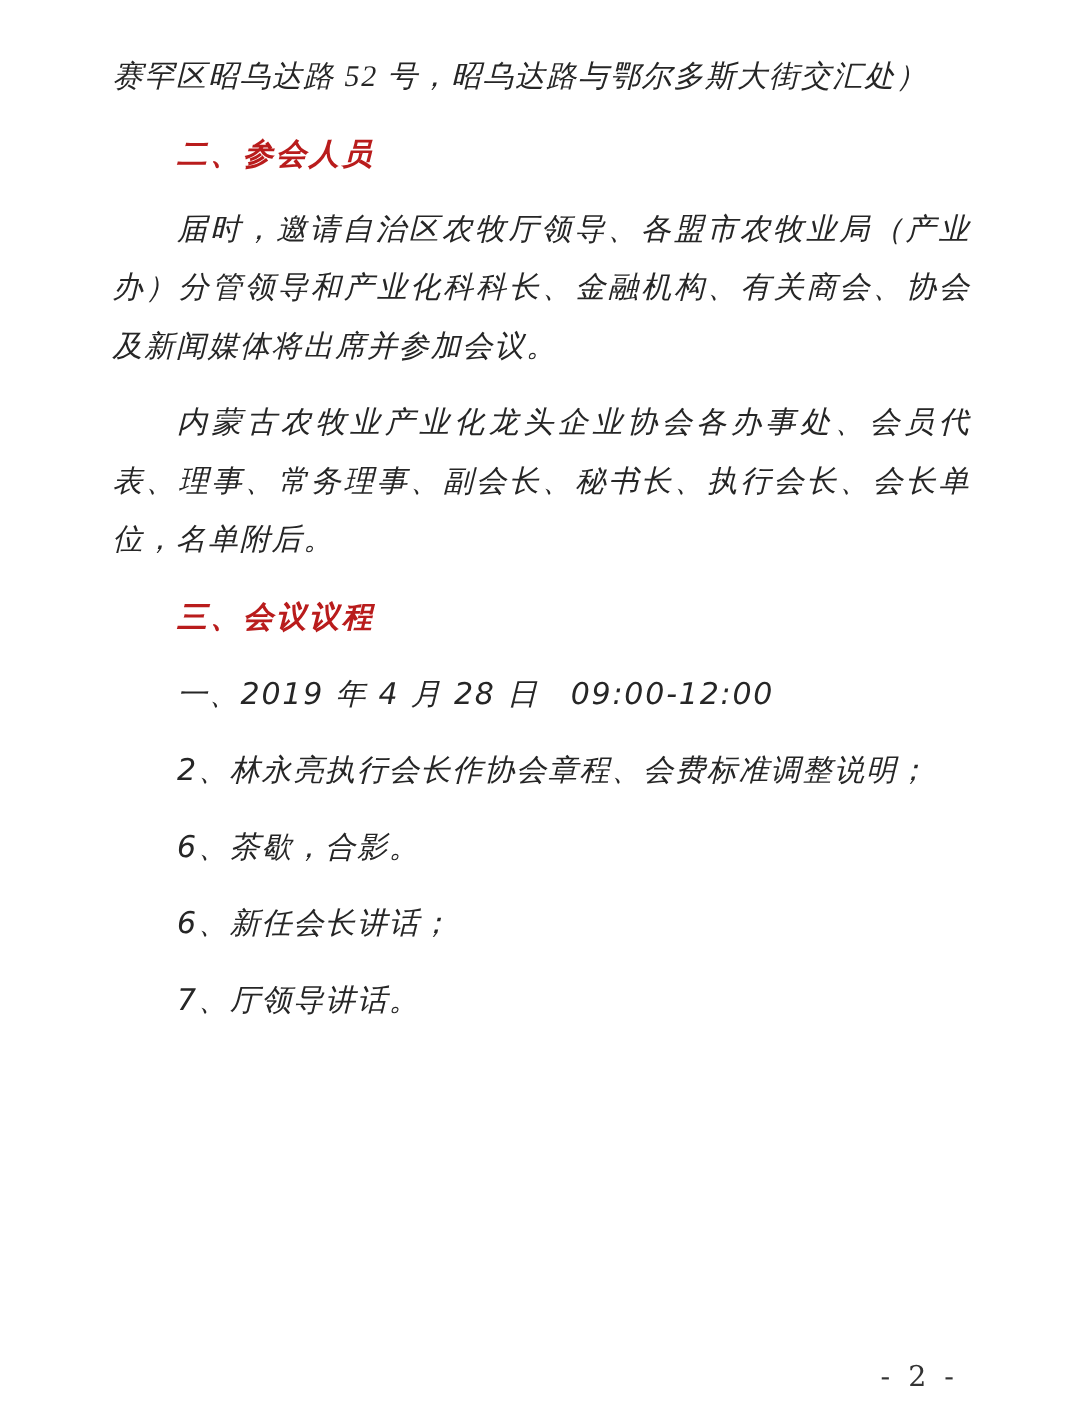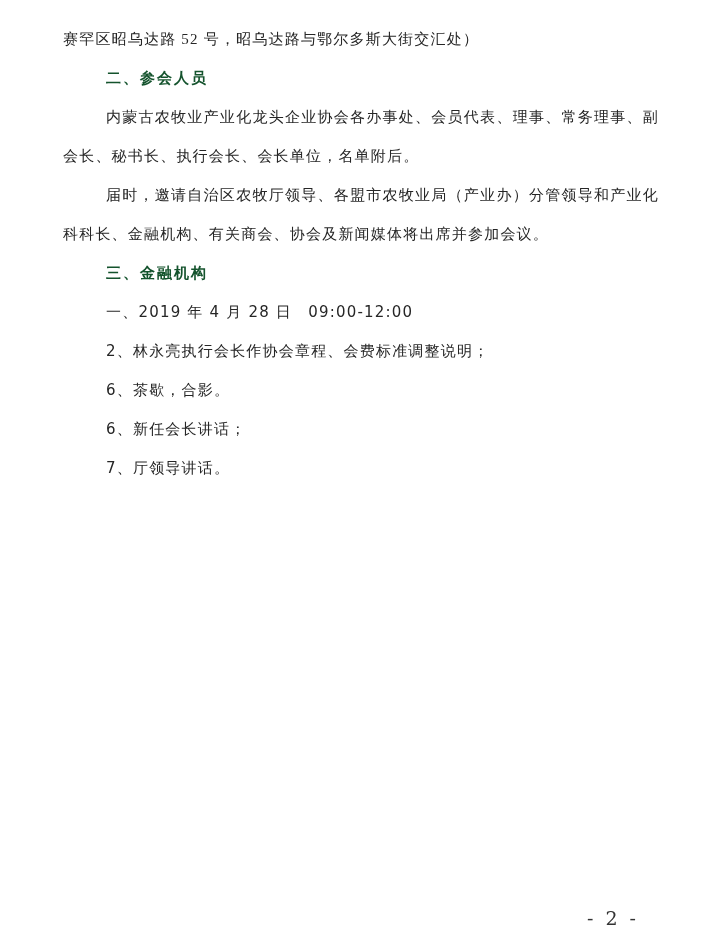--- a/index.html
+++ b/index.html
@@ -21,36 +21,37 @@
     background: #ffffff;
     color: #262626;
   }
   .content {
     position: absolute;
     left: 63px;
     top: 20px;
     width: 596px;
   }
   .para {
-    margin: 0;
+    margin: 12px;
     font-family: "Liberation Serif", "DejaVu Serif", serif;
-    font-size: 15px;
+    font-size: 20px;
     line-height: 39px;
     letter-spacing: 1.2px;
     text-align: justify;
     text-justify: inter-character;
     color: #262626;
+    font-style: italic;
   }
   .para.indent {
     text-indent: 43px;
   }
   .para.heading {
     font-family: "DejaVu Sans", "Liberation Sans", sans-serif;
     font-weight: bold;
-    color: #14532d;
+    color: #b91c1c;
     letter-spacing: 2px;
   }
   
   .para.date-line {
     font-family: "DejaVu Sans", serif;
     letter-spacing: 1.2px;
   }
   .footer {
     position: absolute;
     right: 76px;
@@ -61,23 +62,23 @@
     color: #333333;
   }
 </style>
 </head>
 <body>
 
 <div class="page">
   <div class="content">
     <p class="para">赛罕区昭乌达路 52 号，昭乌达路与鄂尔多斯大街交汇处）</p>
     <p class="para indent heading">二、参会人员</p>
+    <p class="para indent">届时，邀请自治区农牧厅领导、各盟市农牧业局（产业办）分管领导和产业化科科长、金融机构、有关商会、协会及新闻媒体将出席并参加会议。</p>
     <p class="para indent">内蒙古农牧业产业化龙头企业协会各办事处、会员代表、理事、常务理事、副会长、秘书长、执行会长、会长单位，名单附后。</p>
-    <p class="para indent">届时，邀请自治区农牧厅领导、各盟市农牧业局（产业办）分管领导和产业化科科长、金融机构、有关商会、协会及新闻媒体将出席并参加会议。</p>
-    <p class="para indent heading">三、金融机构</p>
+    <p class="para indent heading">三、会议议程</p>
     <p class="para indent date-line">一、2019 年 4 月 28 日　09:00-12:00</p>
     <p class="para indent date-line">2、林永亮执行会长作协会章程、会费标准调整说明；</p>
     <p class="para indent date-line">6、茶歇，合影。</p>
     <p class="para indent date-line">6、新任会长讲话；</p>
     <p class="para indent date-line">7、厅领导讲话。</p>
   </div>
   <div class="footer">- 2 -</div>
 </div>
 
 </body></html>

